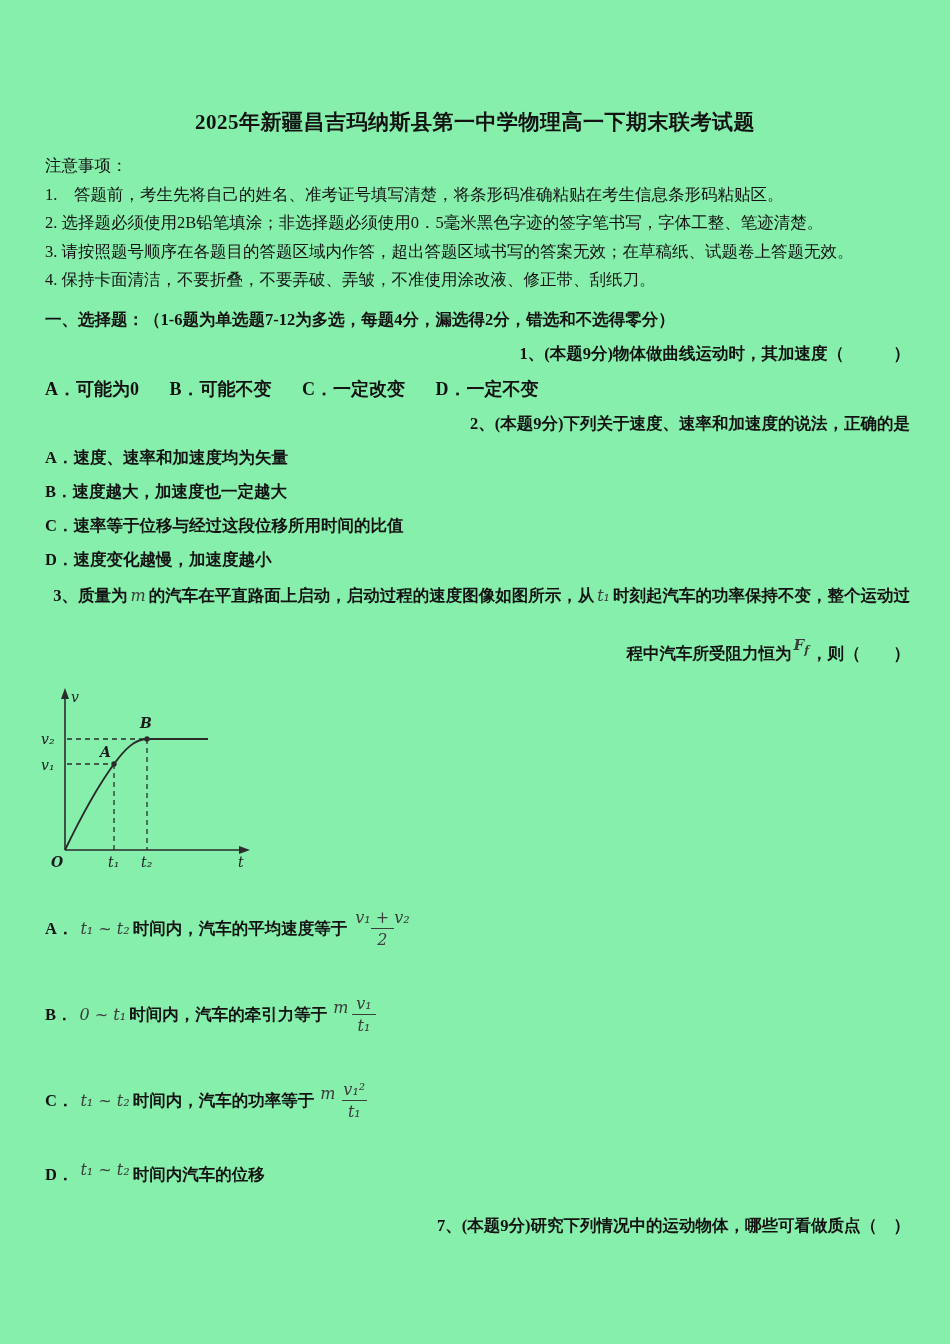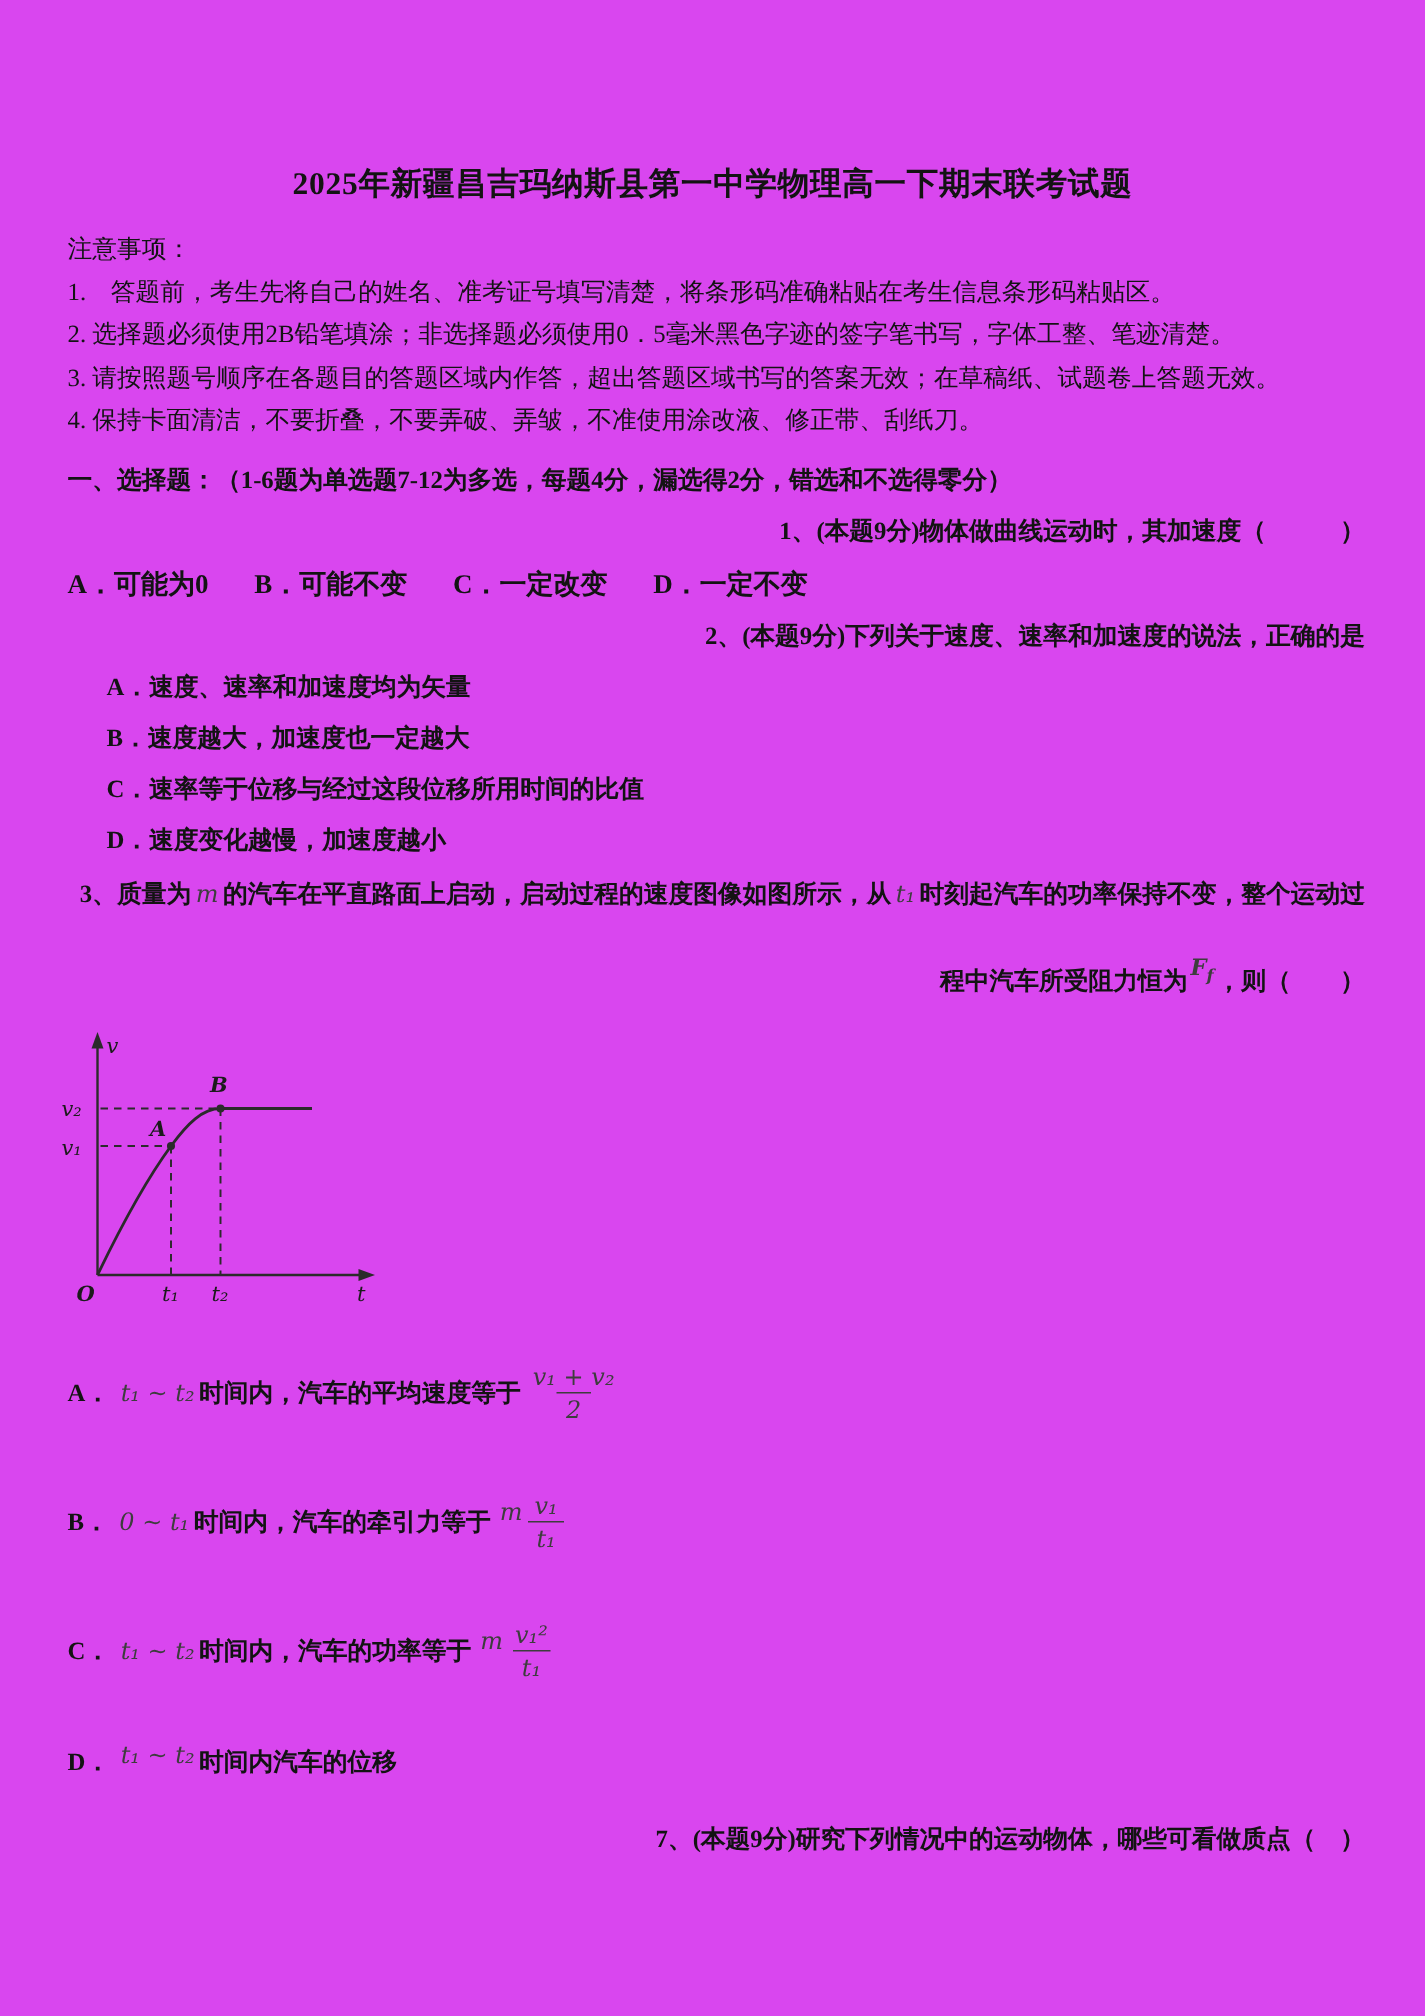--- a/index.html
+++ b/index.html
@@ -1,31 +1,31 @@
 <!DOCTYPE html>
 <html><head>
 <meta charset="utf-8">
 <style>
   html,body{margin:0;padding:0;background:#fff;}
   .page{
-    position:relative;width:950px;height:1344px;background:#d946ef;
+    position:relative;width:950px;height:1344px;background:#86efac;
     font-family:"Liberation Serif","DejaVu Serif",serif;
     color:#131313;overflow:hidden;
   }
   .title{
     margin:0;padding:108px 0 0 0;text-align:center;
     font-size:21px;font-weight:bold;letter-spacing:0.5px;
   }
   .notice{margin:16px 40px 0 45px;font-size:16.5px;line-height:28.5px;font-weight:400;}
   .notice div{white-space:nowrap;}
   .sec-heading{margin:11px 40px 0 45px;font-size:16.5px;line-height:28px;font-weight:600;white-space:nowrap;}
   .stem{margin:6px 40px 0 45px;font-size:16.5px;line-height:28px;font-weight:600;white-space:nowrap;text-align:right;}
   .inline-opts{margin:7px 40px 0 45px;font-size:18px;line-height:28px;font-weight:600;}
   .inline-opt{margin-right:26px;}
-  .opt-line{margin:6px 40px 0 71px;font-size:16.5px;line-height:28px;font-weight:600;white-space:nowrap;}
+  .opt-line{margin:6px 40px 0 45px;font-size:16.5px;line-height:28px;font-weight:600;white-space:nowrap;}
   .q2first{margin-top:7px;}
   .q3line1{margin-top:8px;}
   .q3line2{margin-top:30px;}
   .fml{
     font-family:"DejaVu Serif",serif;font-style:italic;font-weight:normal;
     color:#3d3d3d;font-size:16px;padding:0 3px;
   }
   .ff{
     font-family:"DejaVu Serif",serif;font-style:italic;font-weight:bold;
     color:#3d3d3d;font-size:15px;position:relative;top:-9px;padding:0 2px;

